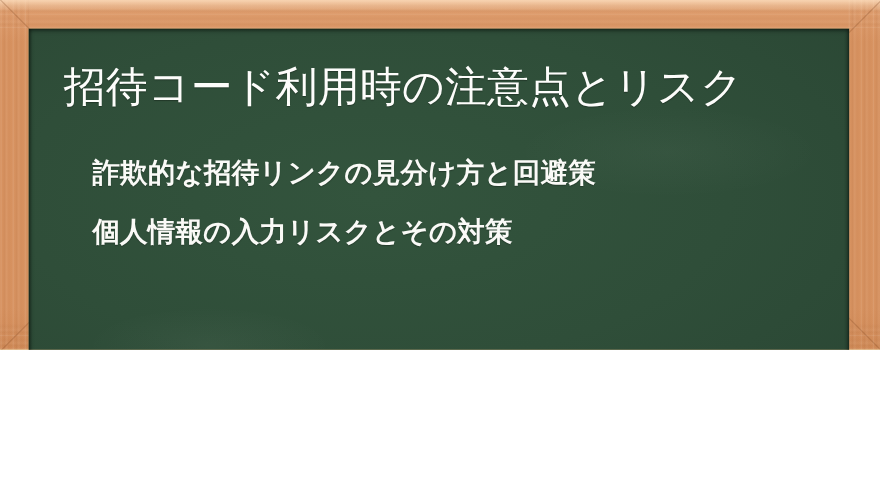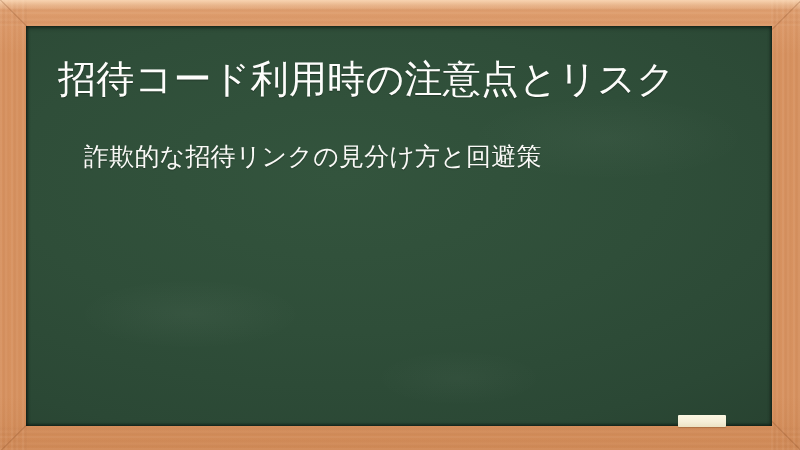--- a/index.html
+++ b/index.html
@@ -11,21 +11,21 @@
     width: 800px;
     height: 450px;
     overflow: hidden;
     font-family: "DejaVu Sans", "Liberation Sans", sans-serif;
   }
 
   
   #blackboard-scene {
     position: relative;
     width: 800px;
-    height: 450px;
+    height: 318px;
     overflow: hidden;
     background: #fef9c3;
   }
 
   
   .wood-base {
     position: absolute;
     inset: 0;
     background:
       linear-gradient(180deg,
@@ -169,21 +169,21 @@
     left: 58px;
     top: 104px;
     margin: 0;
     padding: 0;
     list-style: none;
   }
   #bullet-list li {
     margin: 0;
     font-size: 25px;
     line-height: 54px;
-    font-weight: 400;
+    font-weight: 700;
     color: #fafaf7;
     letter-spacing: 0.2px;
     white-space: nowrap;
     text-shadow: 0 1px 1px rgba(0,0,0,0.28);
   }
 
   
   #chalk-stick {
     position: absolute;
     left: 678px;
@@ -212,19 +212,20 @@
   <div class="mitre br"></div>
 
   <div id="chalkboard">
     <div class="board-dust"></div>
 
     <div id="board-content">
       <h1 id="slide-title">招待コード利用時の注意点とリスク</h1>
 
       <ul id="bullet-list">
         <li>詐欺的な招待リンクの見分け方と回避策</li>
+        <li>個人情報の入力リスクとその対策</li>
       </ul>
     </div>
   </div>
 
   <div id="chalk-stick"></div>
 
 </div>
 
 </body></html>

